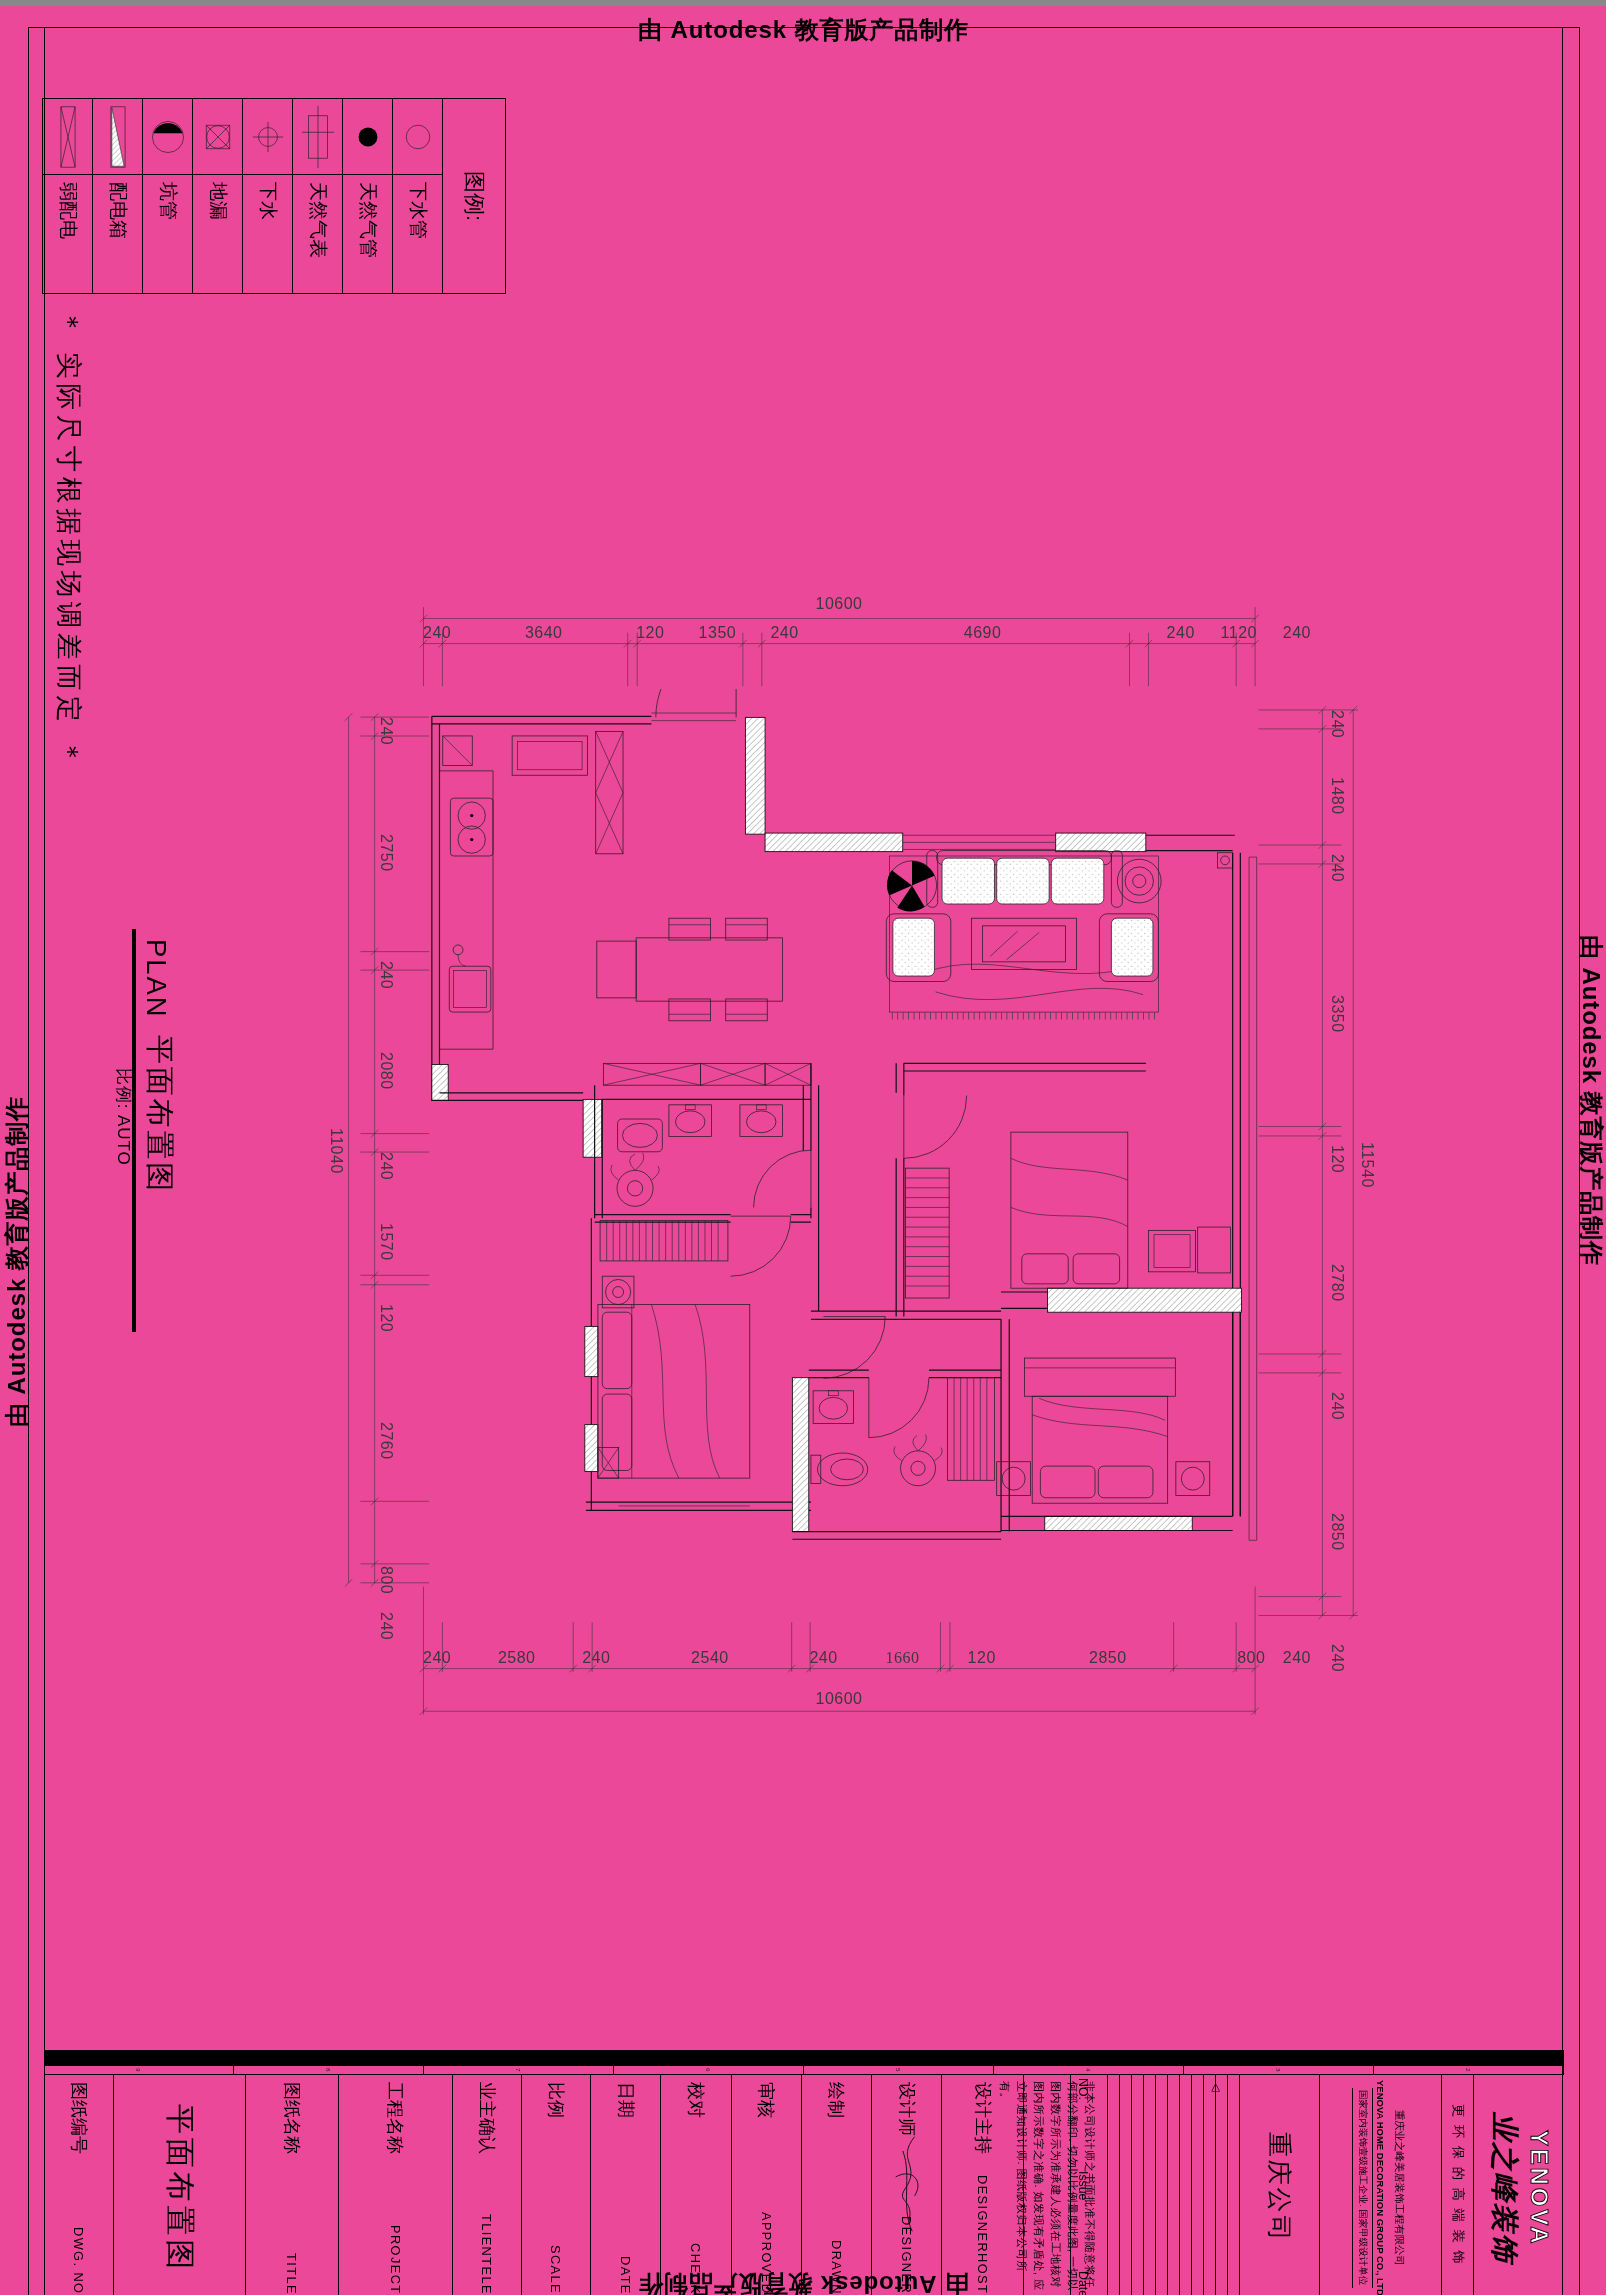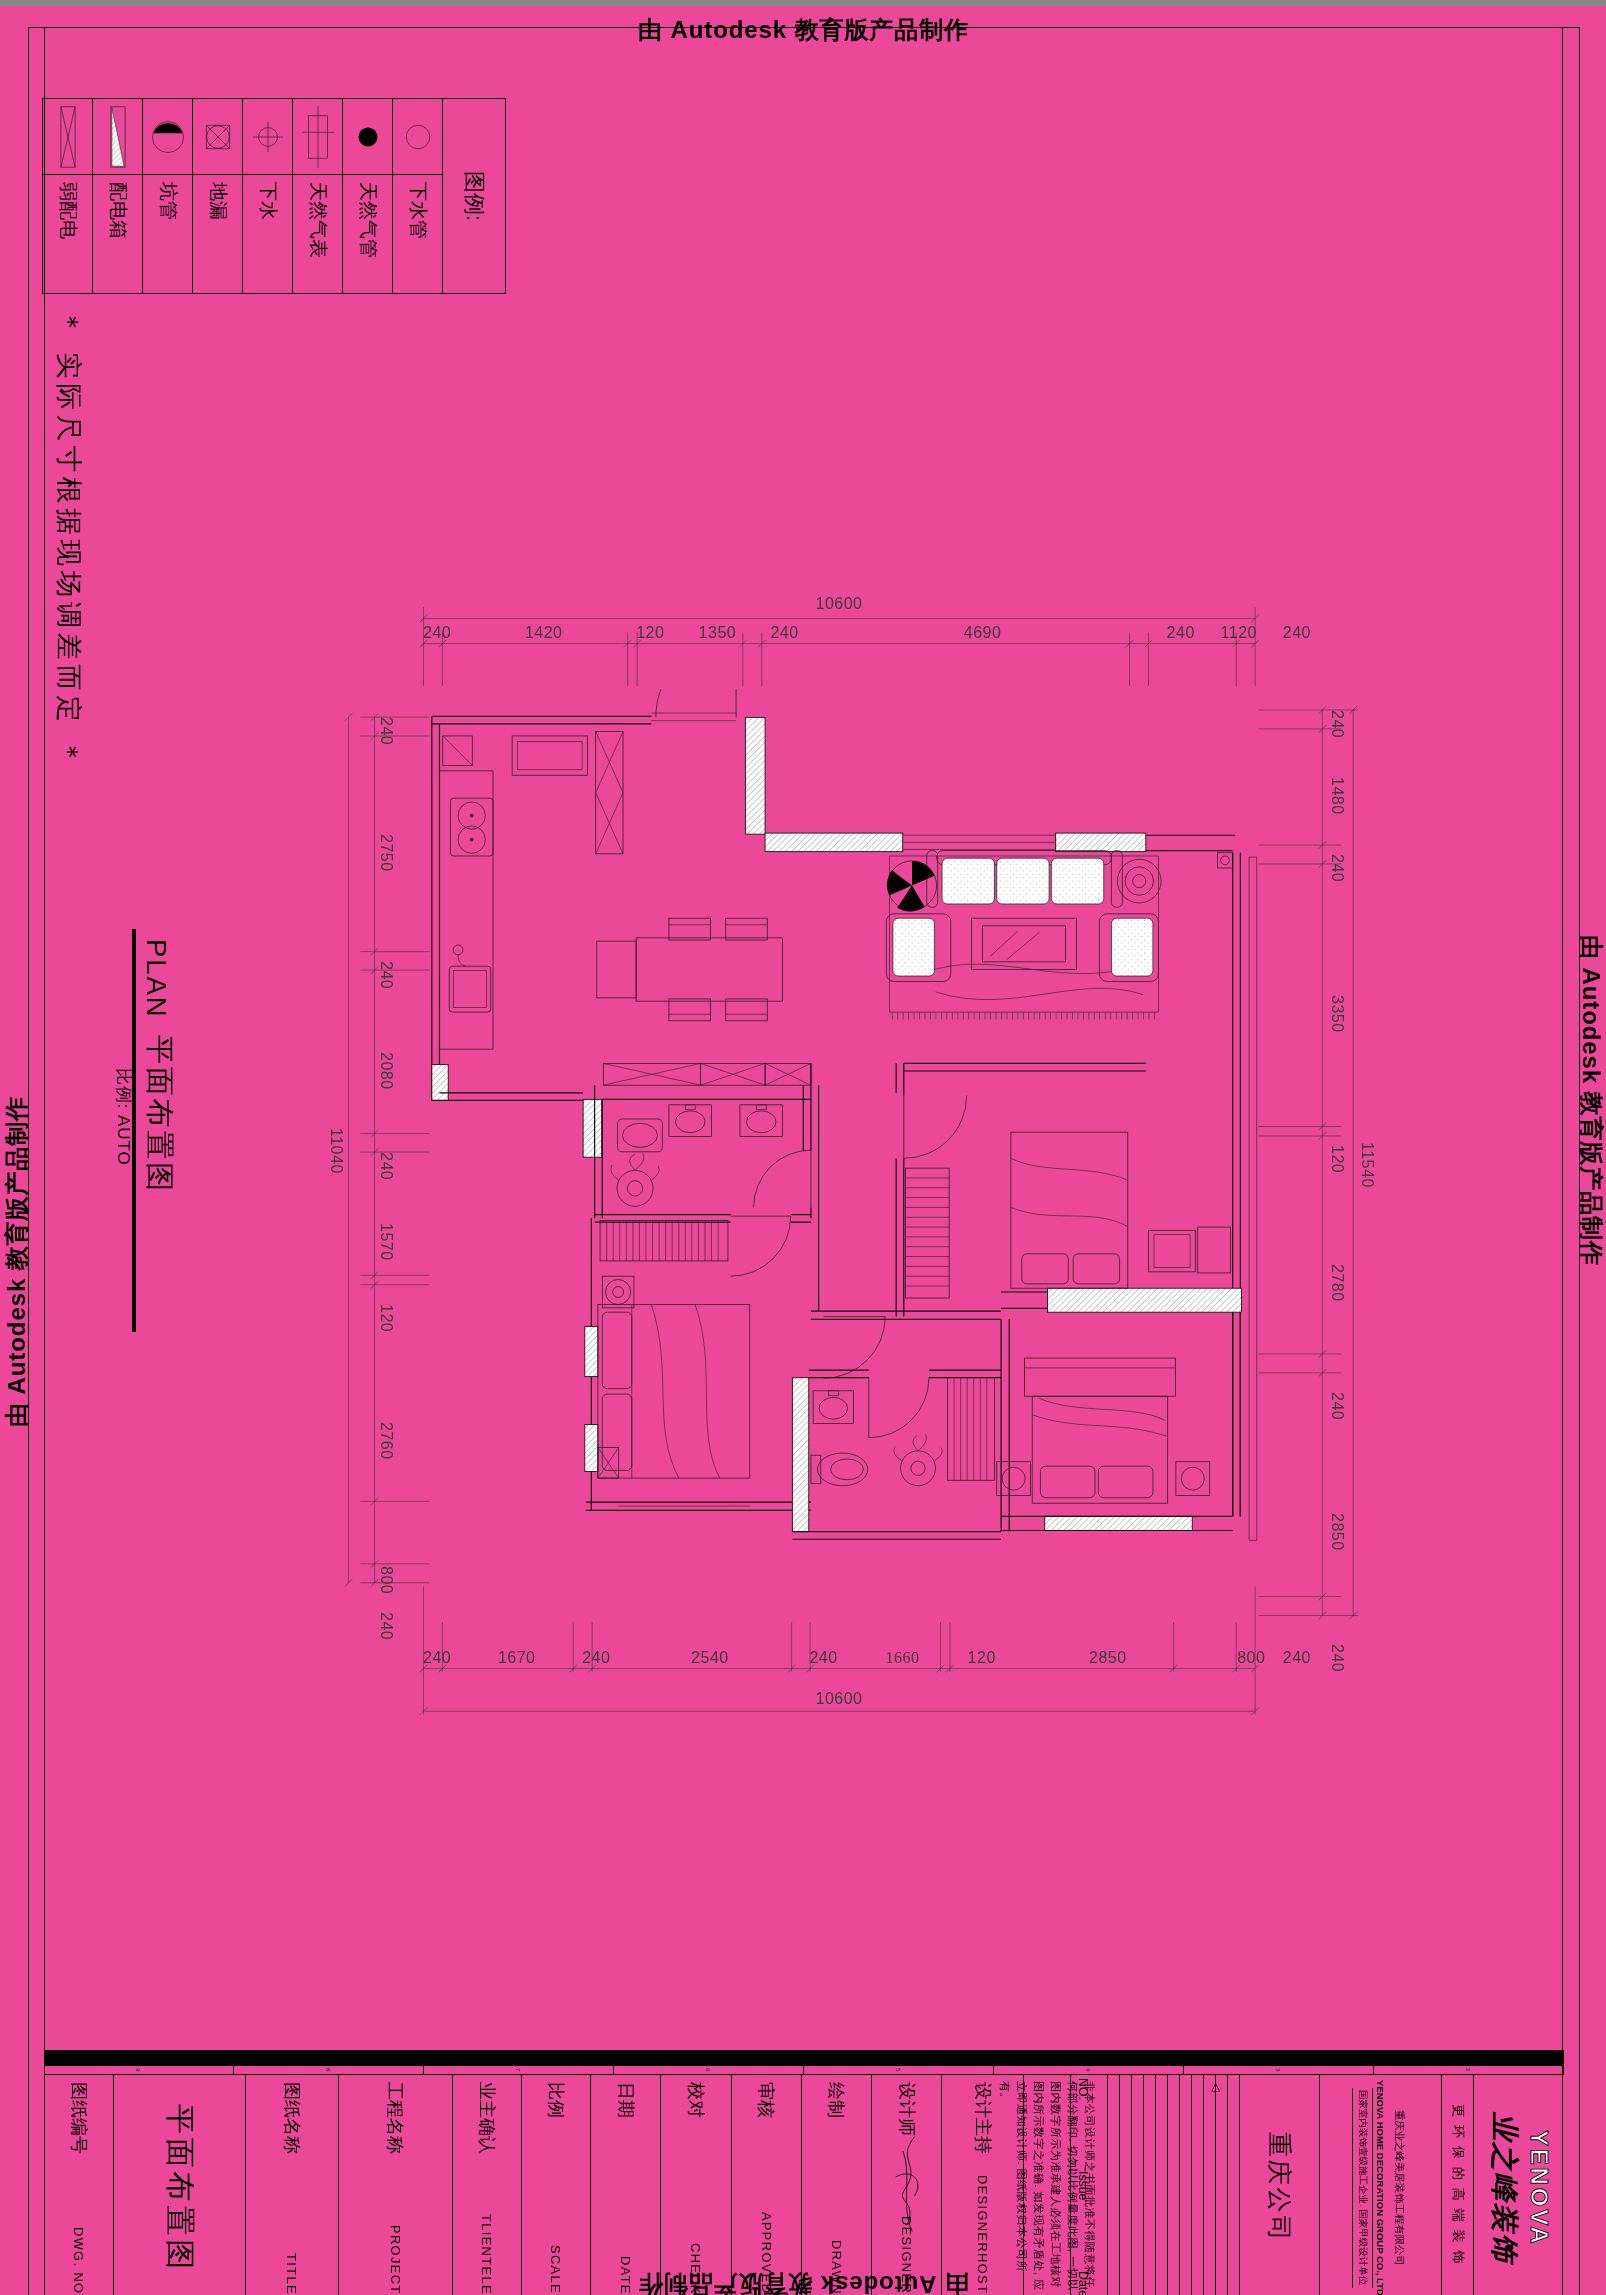--- a/index.html
+++ b/index.html
@@ -187,21 +187,21 @@
     </svg>
   </div>
 
   <div class="abs dim-num" style="left:423px;top:590px;width:832px;text-align:center;">10600</div>
   <div class="abs dim-row" style="left:423px;top:617px;width:832px;height:18px;">
 
   <div class="dim-cell" style="flex: 0 0 19px;">
         <span class="dim-num">240</span>
       </div>
       <div class="dim-cell" style="flex: 0 0 185px;">
-        <span class="dim-num">1420</span>
+        <span class="dim-num">3640</span>
       </div>
       <div class="dim-cell" style="flex: 0 0 9.4px;">
         <span class="dim-num">120</span>
       </div>
       <div class="dim-cell" style="flex: 0 0 106px;">
         <span class="dim-num">1350</span>
       </div>
       <div class="dim-cell" style="flex: 0 0 19px;">
         <span class="dim-num">240</span>
       </div>
@@ -217,21 +217,21 @@
       <div class="dim-cell" style="flex: 0 0 19px;">
         <span class="dim-num">240</span>
       </div>
     </div>
   <div class="abs dim-row" style="left:423px;top:1642px;width:832px;height:18px;">
 
   <div class="dim-cell" style="flex: 0 0 19px;">
         <span class="dim-num">240</span>
       </div>
       <div class="dim-cell" style="flex: 0 0 131px;">
-        <span class="dim-num">1670</span>
+        <span class="dim-num">2580</span>
       </div>
       <div class="dim-cell" style="flex: 0 0 19px;">
         <span class="dim-num">240</span>
       </div>
       <div class="dim-cell" style="flex: 0 0 199px;">
         <span class="dim-num">2540</span>
       </div>
       <div class="dim-cell" style="flex: 0 0 19px;">
         <span class="dim-num">240</span>
       </div>

